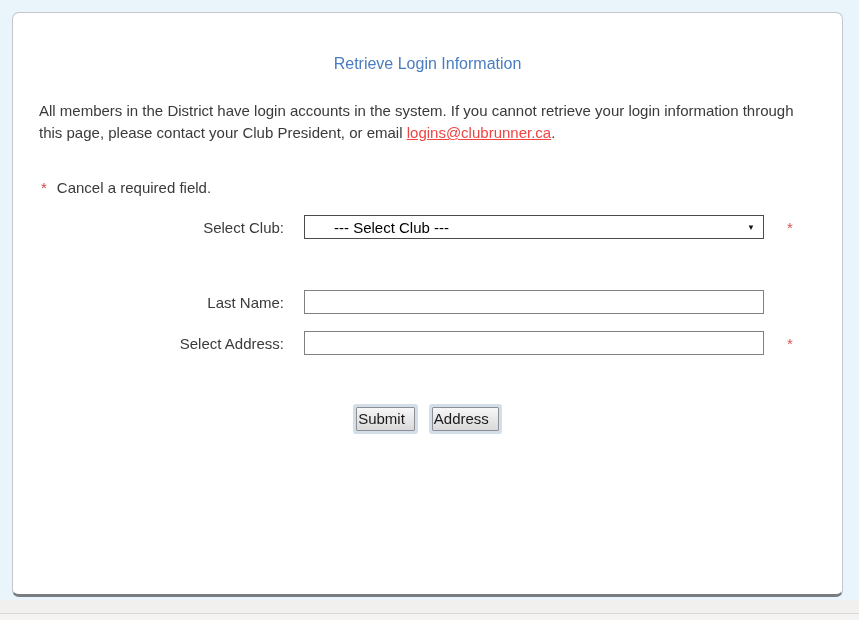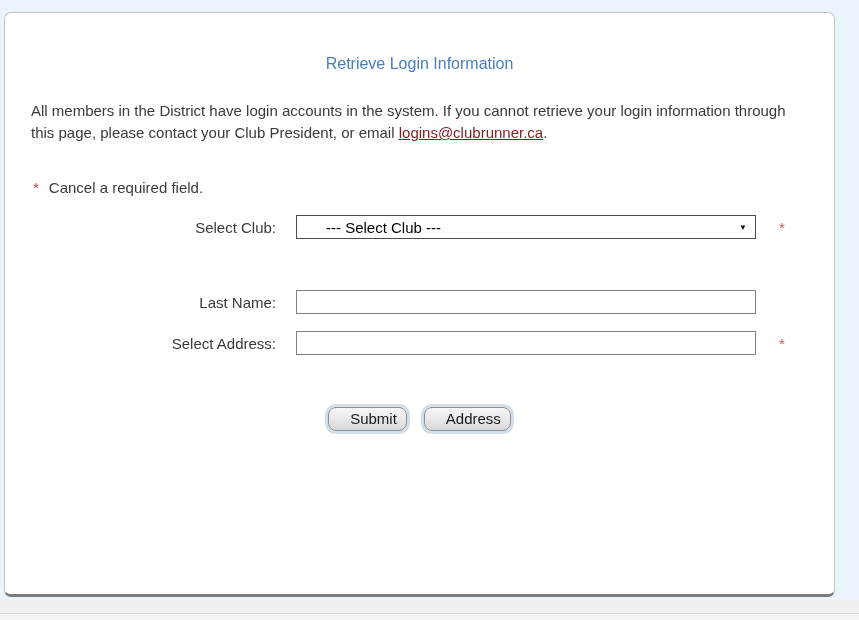--- a/index.html
+++ b/index.html
@@ -6,21 +6,21 @@
   html, body {
     width: 859px; height: 620px;
     overflow: hidden;
     font-family: "Liberation Sans", sans-serif;
     background: #e9f4fb;
   }
   .page { position: relative; width: 859px; height: 620px; background: #e9f4fb; }
 
   
   .panel {
-    position: absolute; left: 4px; top: 12px;
+    position: absolute; left: 12px; top: 12px;
     width: 831px; height: 585px;
     background: #ffffff;
     border: 1px solid #c3c7ca;
     border-bottom: 3px solid #797d80;
     border-radius: 7px;
   }
   .content { padding: 0 26px; }
 
   .page-title {
     margin-top: 41px;
@@ -28,21 +28,21 @@
     font-size: 16px; line-height: 20px;
     font-weight: normal;
     color: #4a7dbf;
   }
   .para {
     margin-top: 26px;
     font-size: 15px; line-height: 22px;
     color: #3a3a3a;
   }
   .para.instructions { margin-top: 18px; }
-  .para a { color: #7f1d1d; text-decoration: underline; cursor: pointer; }
+  .para a { color: #ef4444; text-decoration: underline; cursor: pointer; }
 
   .required-note {
     margin-top: 33px;
     font-size: 15px; line-height: 22px;
     color: #3a3a3a;
     padding-left: 2px;
   }
   .req-mark { color: #cc4545; padding-right: 10px; font-size: 15px; }
 
   
@@ -86,23 +86,23 @@
   .buttons-row {
     margin-top: 52px;
     display: flex; justify-content: center; gap: 17px;
   }
   .btn {
     font-family: "Liberation Sans", sans-serif;
     font-size: 15px; color: #1a1a1a;
     background: linear-gradient(#f7f7f7, #d9d9d9);
     border: 1px solid #8b9097;
     box-shadow: 0 0 0 3px #d3dee8;
-    padding: 2px 9px 3px 21px;
+    padding: 2px 9px 3px 1px;
     cursor: pointer;
-    border-radius: 8px;
+    border-radius: 1px;
   }
 
   
   .footer {
     position: absolute; left: 0; bottom: 0;
     width: 100%; height: 20px;
     background: #f1f0ee;
   }
   .footer-line {
     margin-top: 13px;

